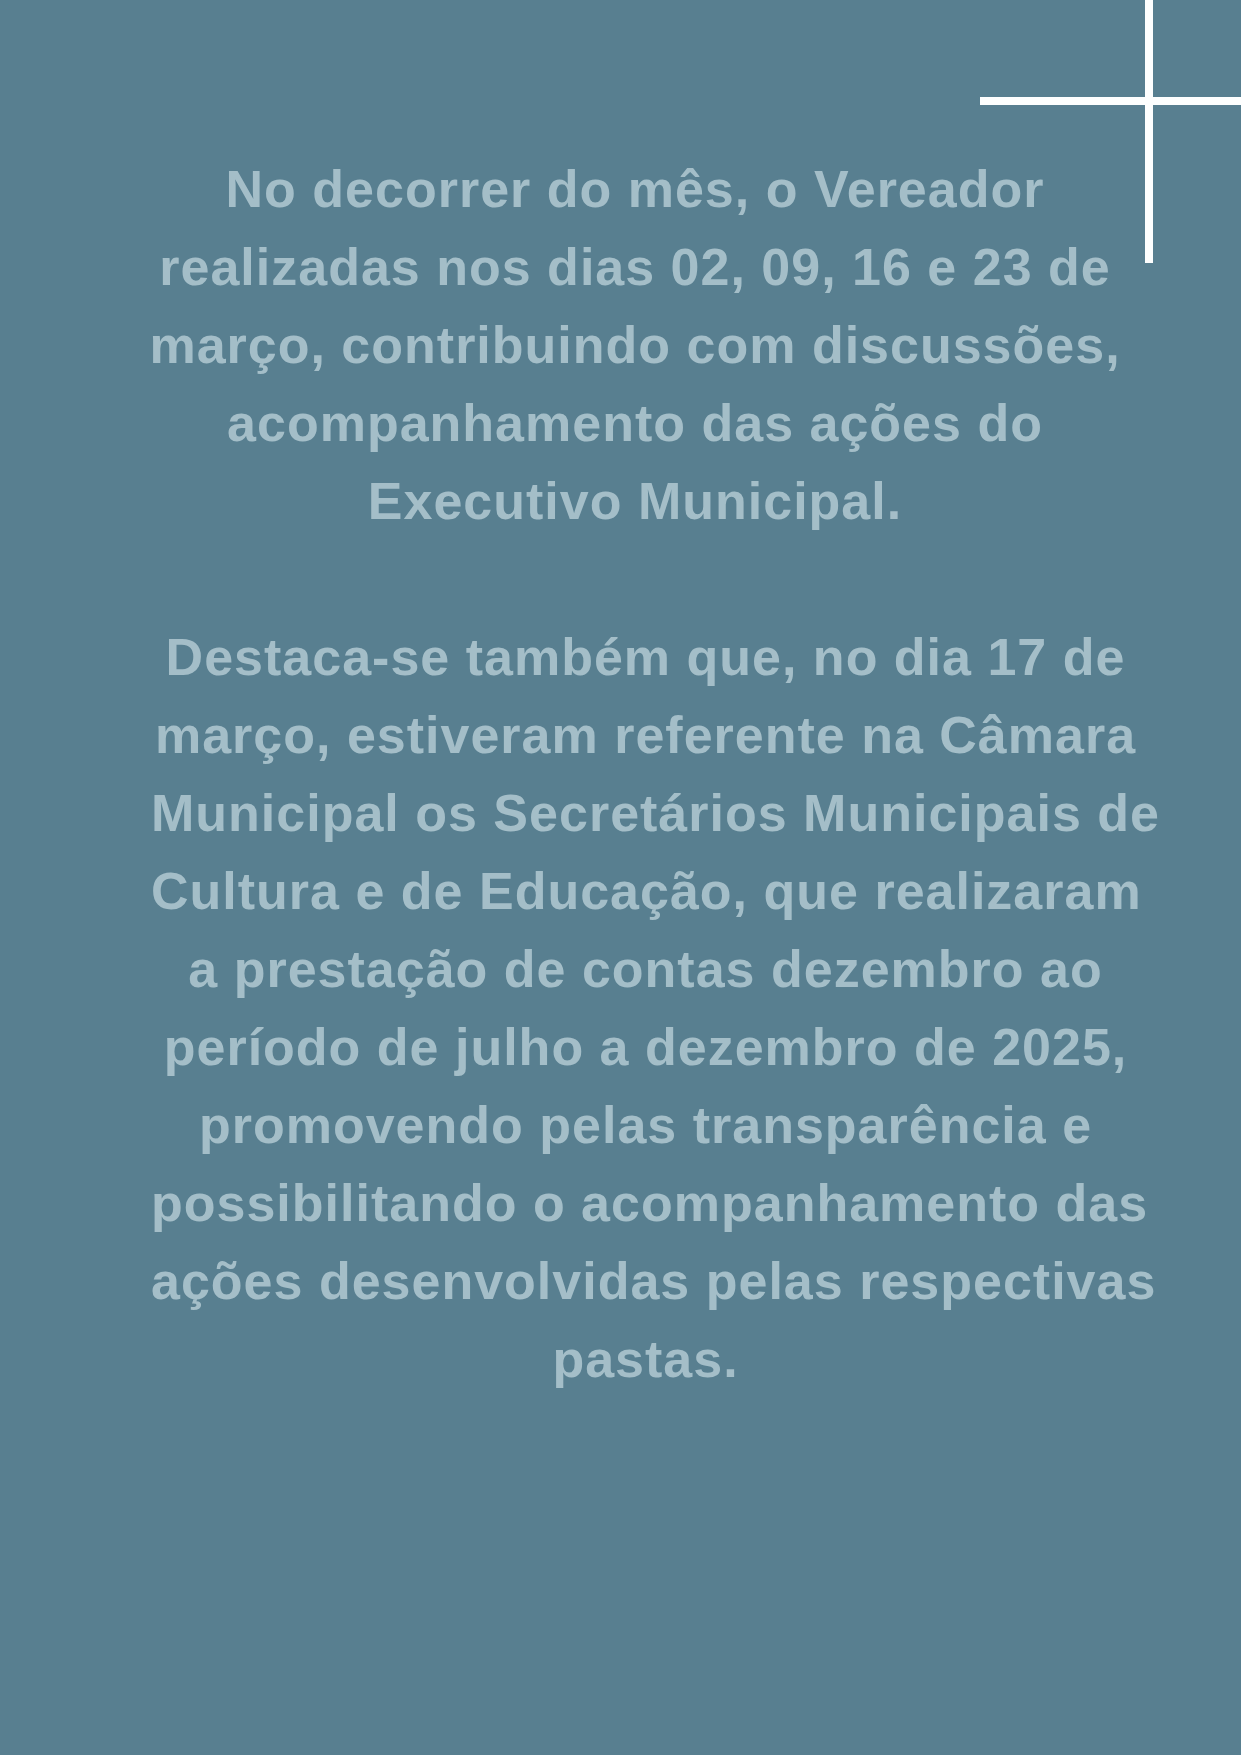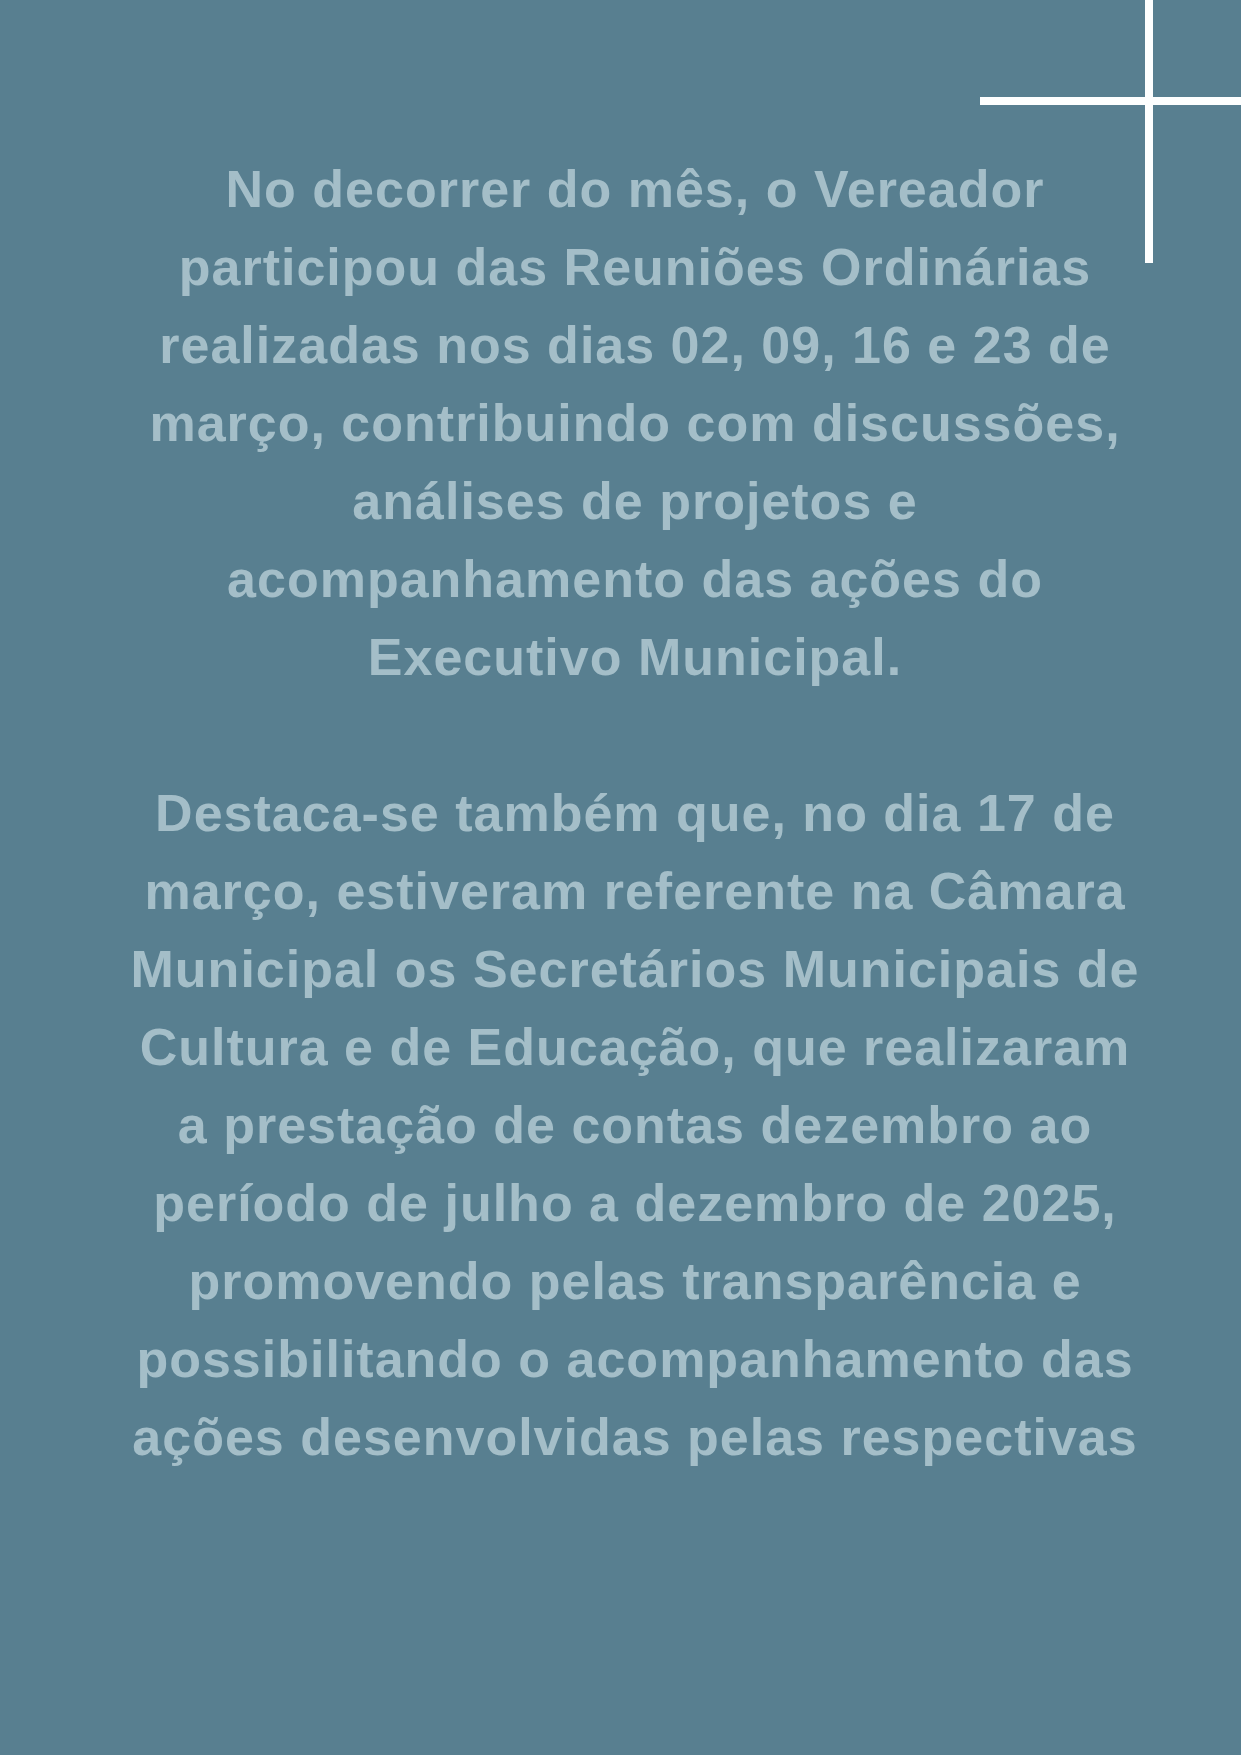--- a/index.html
+++ b/index.html
@@ -18,21 +18,21 @@
     font-family: "Liberation Sans", sans-serif;
   }
   .content {
     position: absolute;
     top: 150px;
     left: 130px;
     width: 1010px;
     text-align: center;
   }
   .para { margin: 0; }
-  .para + .para { margin-top: 78px; }
+  .para + .para { margin-top: 78px; margin-left: 21px; }
   .line {
     display: block;
     font-weight: 700;
     font-size: 52px;
     line-height: 78px;
     letter-spacing: 1px;
     color: var(--text);
     white-space: nowrap;
   }
   .cross-bar {
@@ -50,24 +50,22 @@
 <div class="page">
 
   <span class="cross-bar tr-vertical"></span>
   <span class="cross-bar tr-horizontal"></span>
   <span class="cross-bar bl-vertical"></span>
   <span class="cross-bar bl-horizontal"></span>
 
   <div class="content">
     <p class="para">
       <span class="line">No decorrer do mês, o Vereador</span>
-      <span class="line">participou das Reuniões Ordinárias</span>
       <span class="line">realizadas nos dias 02, 09, 16 e 23 de</span>
       <span class="line">março, contribuindo com discussões,</span>
-      <span class="line">análises de projetos e</span>
       <span class="line">acompanhamento das ações do</span>
       <span class="line">Executivo Municipal.</span>
     </p>
     <p class="para">
       <span class="line">Destaca-se também que, no dia 17 de</span>
       <span class="line">março, estiveram referente na Câmara</span>
       <span class="line">Municipal os Secretários Municipais de</span>
       <span class="line">Cultura e de Educação, que realizaram</span>
       <span class="line">a prestação de contas dezembro ao</span>
       <span class="line">período de julho a dezembro de 2025,</span>

